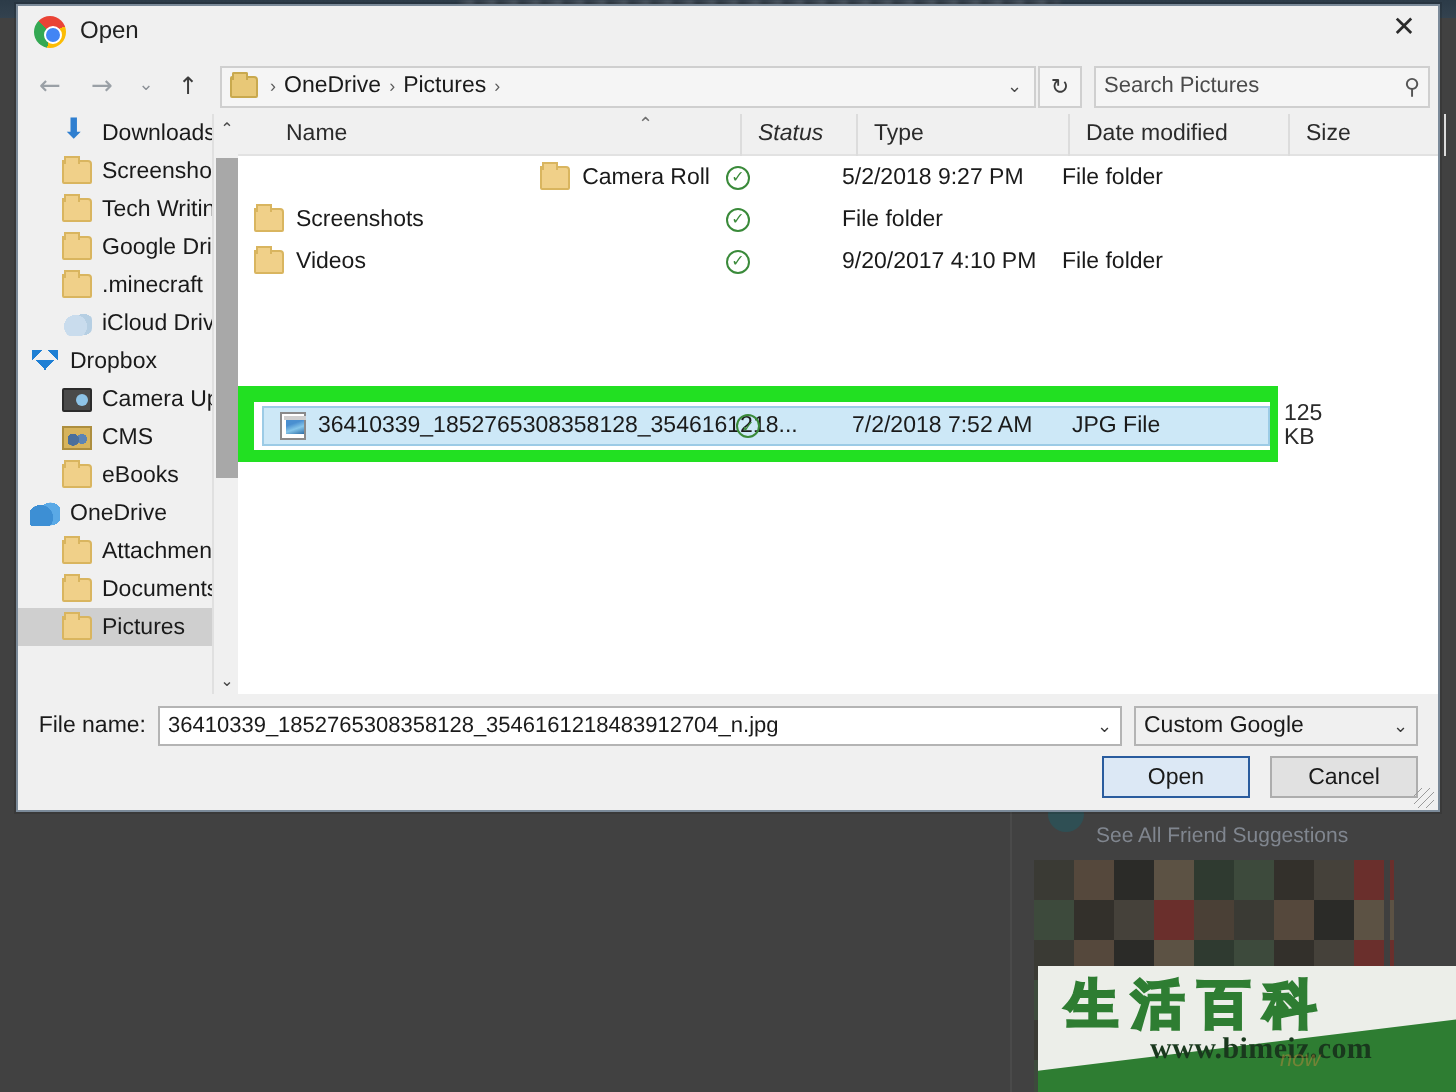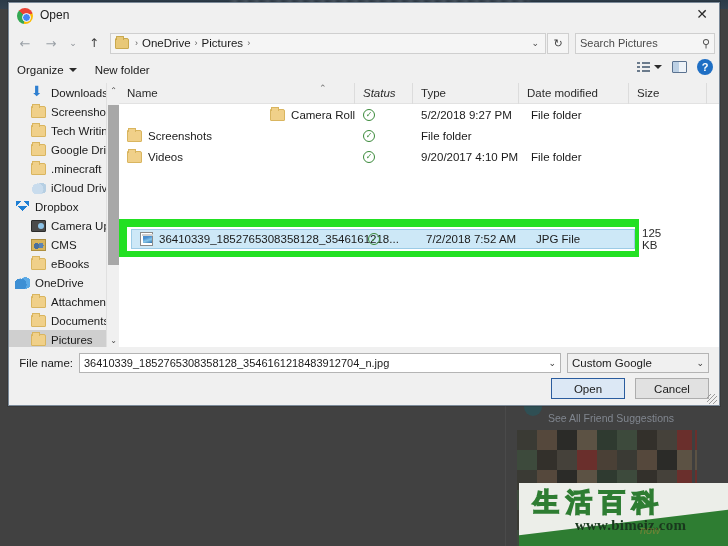--- a/index.html
+++ b/index.html
@@ -159,21 +159,21 @@
   }
   .bc-sep { color: #5c5c5c; font-size: 9px; padding: 0 2px; }
   .bc-crumb { color: #1a1a1a; }
   #bc-chev { margin-left: auto; color: #4a4a4a; font-size: 9px; padding-right: 2px; }
   #refresh-btn {
     width: 22px; height: 21px; border: 1px solid #cfcfcf; background: #f5f5f5;
     display: flex; align-items: center; justify-content: center;
     font-size: 11px; color: #3c3c3c; margin-left: -1px;
   }
   #searchbox {
-    width: 140px; height: 21px; margin-left: 4px; background: #f5f5f5;
+    width: 168px; height: 21px; margin-left: 4px; background: #f5f5f5;
     border: 1px solid #cfcfcf; display: flex; align-items: center;
     padding: 0 4px; font-size: 11px; color: #555;
   }
   #search-input-text { flex: 1; color: #4a4a4a; }
   #search-icon { font-size: 11px; color: #555; }
 
   
   #commandbar {
     height: 26px; flex: none; display: flex; align-items: center;
     padding: 0 8px; font-size: 11.5px; color: #1a1a1a; gap: 18px;
@@ -487,36 +487,20 @@
     </div>
 
     <div id="refresh-btn">↻</div>
 
     <div id="searchbox">
       <span id="search-input-text">Search Pictures</span>
       <span id="search-icon">⚲</span>
     </div>
   </div>
 
-  <div id="commandbar">
-    <div id="organize">
-      <span>Organize</span>
-      <span class="tri-down"></span>
-    </div>
-    <div>New folder</div>
-
-    <div id="cmd-right">
-      <div id="view-icon">
-        <span id="view-grid"></span>
-        <span class="tri-down"></span>
-      </div>
-      <div id="pane-icon"></div>
-      <div id="help-icon">?</div>
-    </div>
-  </div>
 
   <div id="dlg-body">
 
     <div id="navpane">
       <div id="navpane-items">
           <div class="nav-item">
             <span class="ico ico-download"></span>
             <span class="label">Downloads</span>
             <span class="pin" style="font-family: &quot;DejaVu Sans&quot;, sans-serif;">📌</span>
           </div>
@@ -577,21 +561,21 @@
         </div>
       <div id="navpane-scroll">
         <div class="sb-arrow" id="sb-up">⌃</div>
         <div id="sb-thumb"></div>
         <div class="sb-arrow" id="sb-down">⌄</div>
       </div>
     </div>
 
     <div id="filelist">
       <div id="col-header">
-          <div class="col" style="width: 236px;">Name</div>
+          <div class="col" style="width: 236px; margin-left: 16px;">Name</div>
           <div class="col" style="width: 58px; font-style: italic;">Status</div>
           <div class="col" style="width: 106px;">Type</div>
           <div class="col" style="width: 110px;">Date modified</div>
           <div class="col" style="width: 78px;">Size</div>
         </div>
       <div id="col-sortmark">⌃</div>
       <div id="rows">
           <div class="frow">
             <div class="fcell name" style="width: 236px; justify-content: flex-end;">
               <span class="ico ico-folder"></span>

